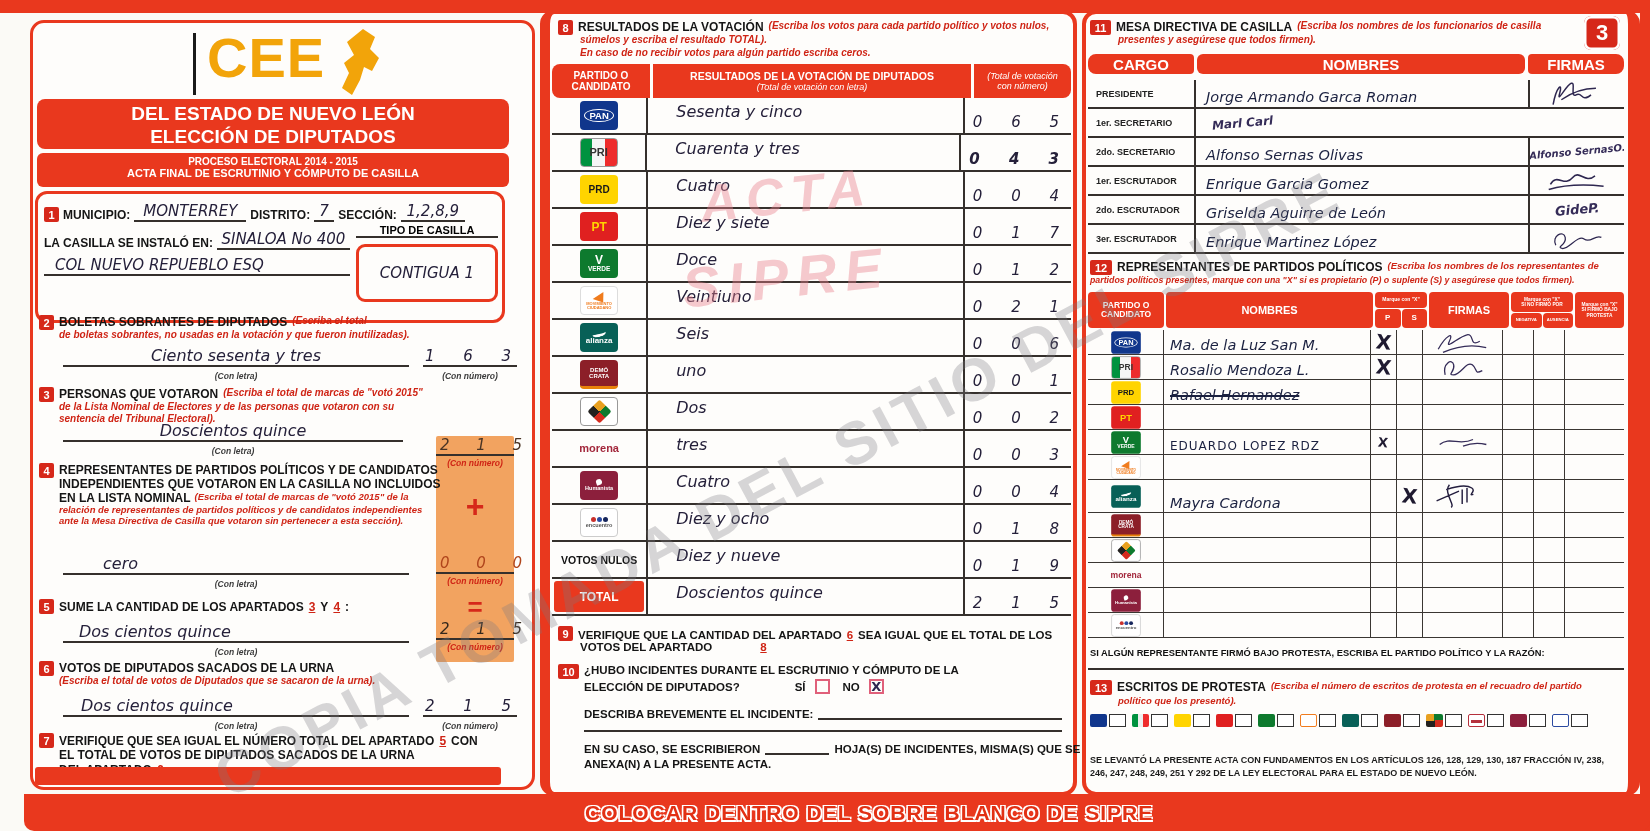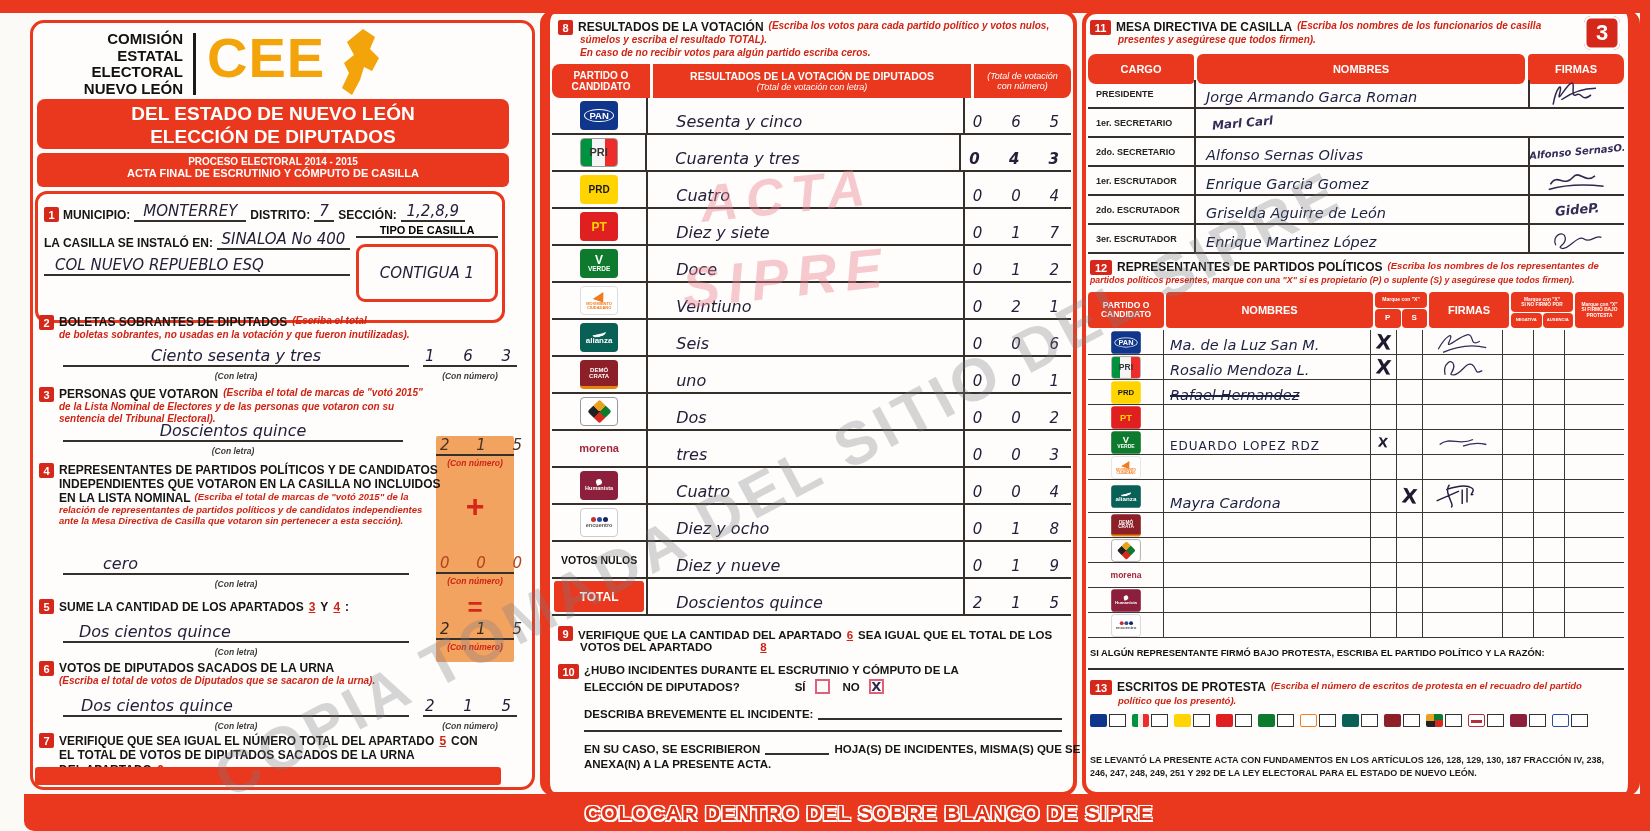--- a/index.html
+++ b/index.html
@@ -54,30 +54,30 @@
   .lg-hum b{color:#fff;font-size:5.5px;}
   .lg-enc{background:#fff;border:1px solid #ccc;}
   .enc-dots{display:flex;gap:1px;} .enc-dots u{width:5px;height:5px;border-radius:50%;display:block;}
   .enc-dots u:nth-child(1){background:#c9302c;} .enc-dots u:nth-child(2){background:#2b4aa0;} .enc-dots u:nth-child(3){background:#16265c;}
   .lg-enc b{color:#555;font-size:5.5px;margin-top:1px;}
   
   .t8h{position:absolute;display:flex;gap:3px;}
   .t8h .hc{background:var(--red);color:#fff;display:flex;flex-direction:column;align-items:center;justify-content:center;line-height:1.15;}
   .t8row{display:flex;height:37px;border-bottom:2.5px solid var(--line);align-items:stretch;}
   .t8c1{width:98px;border-right:2px solid var(--line);display:flex;align-items:center;justify-content:center;}
-  .t8c2{width:320px;display:flex;align-items:flex-end;padding:0 0 2px 28px;}
+  .t8c2{width:320px;display:flex;align-items:flex-end;padding:0 0 12px 28px;}
   .t8c3{flex:1;border-left:2px solid var(--line);display:flex;align-items:flex-end;justify-content:center;padding-bottom:2px;}
   .nulos{font-weight:bold;font-size:10.5px;color:#111;}
   .totalblk{background:var(--red);color:#fff;font-weight:bold;font-size:12px;width:90px;height:31px;border-radius:3px;
     display:flex;align-items:center;justify-content:center;}
   .chk{width:15px;height:15px;border:2px solid #e0607a;display:inline-flex;align-items:center;justify-content:center;
     font-family:"DejaVu Sans",sans-serif;font-weight:bold;font-size:13px;color:#2e2550;margin:0 8px 0 4px;}
   
   .t11h{position:absolute;display:flex;gap:3px;}
-  .t11h .hc{background:var(--red);color:#fff;font-weight:bold;font-size:11px;display:flex;align-items:center;justify-content:center;border-radius:6px;height:30px;}
+  .t11h .hc{background:var(--red);color:#fff;font-weight:bold;font-size:15px;display:flex;align-items:center;justify-content:center;border-radius:6px;height:20px;}
   .t11row{display:flex;height:29px;border-bottom:2px solid var(--line);}
   .t11cargo{width:106px;display:flex;align-items:center;padding-left:8px;font-size:9px;font-weight:bold;color:#222;}
   .t11nom{flex:1;border-left:2px solid var(--line);display:flex;align-items:flex-end;padding:0 0 2px 10px;}
   .t11fir{width:96px;border-left:2px solid var(--line);display:flex;align-items:center;justify-content:center;overflow:hidden;}
   .sigtxt{font-family:"DejaVu Sans",sans-serif;font-style:italic;font-weight:bold;color:#352c58;font-size:11px;transform:rotate(-5deg);white-space:nowrap;}
   .t12h{position:absolute;display:flex;gap:2px;}
   .t12h .hc{background:var(--red);color:#fff;display:flex;flex-direction:column;align-items:center;justify-content:center;line-height:1.1;border-radius:4px;}
   .t12row{display:flex;height:25px;border-bottom:1.5px solid #3a3632;}
   .c-logo{width:76px;display:flex;align-items:center;justify-content:center;border-right:1.5px solid #3a3632;}
   .c-nom{width:207px;display:flex;align-items:flex-end;padding:0 0 1px 6px;border-right:1.5px solid #3a3632;overflow:hidden;}
@@ -119,26 +119,20 @@
   <div class="redbar" style="left:1640px;top:0;width:10px;height:831px;"></div>
   <div class="redbar" style="left:24px;top:794px;width:1626px;height:37px;border-radius:0 0 10px 10px;"></div>
   <div class="bottom-text" style="left:585px;top:801px;">COLOCAR DENTRO DEL SOBRE BLANCO DE SIPRE</div>
 
   <div class="wm-diag">COPIA TOMADA DEL SITIO DEL SIPRE</div>
   <div class="wm-pink" style="left:700px;top:165px;">ACTA</div>
   <div class="wm-pink" style="left:682px;top:245px;font-size:56px;">SIPRE</div>
 
   <div class="panel" style="left:30px;top:20px;width:505px;height:770px;">
 
-    <div class="abs" style="left:18px;top:8px;width:132px;text-align:right;font-weight:bold;font-size:15px;line-height:16.5px;color:#111;">
-      <div>COMISIÓN</div>
-        <div>ESTATAL</div>
-      <div>ELECTORAL</div>
-        <div>NUEVO LEÓN</div>
-    </div>
     <div class="abs" style="left:160px;top:10px;width:3px;height:62px;background:#1a1a1a;"></div>
     <div class="abs" style="left:174px;top:2px;font-size:56px;font-weight:bold;color:var(--gold);letter-spacing:1px;">CEE</div>
     <svg class="abs" style="left:300px;top:4px;" width="54" height="74" viewBox="0 0 54 74">
       <path d="M30,2 L42,10 L37,22 L46,31 L39,44 L31,40 L27,53 L19,68 L9,61 L16,46 L11,36 L21,28 L14,15 Z" fill="#f2a40a"></path>
     </svg>
 
     <div class="abs" style="left:4px;top:76px;width:472px;height:50px;background:var(--red);border-radius:8px;text-align:center;color:#fff;font-weight:bold;font-size:19px;line-height:23px;padding-top:3px;">
       <div>DEL ESTADO DE NUEVO LEÓN</div>
         <div>ELECCIÓN DE DIPUTADOS</div>
     </div>

